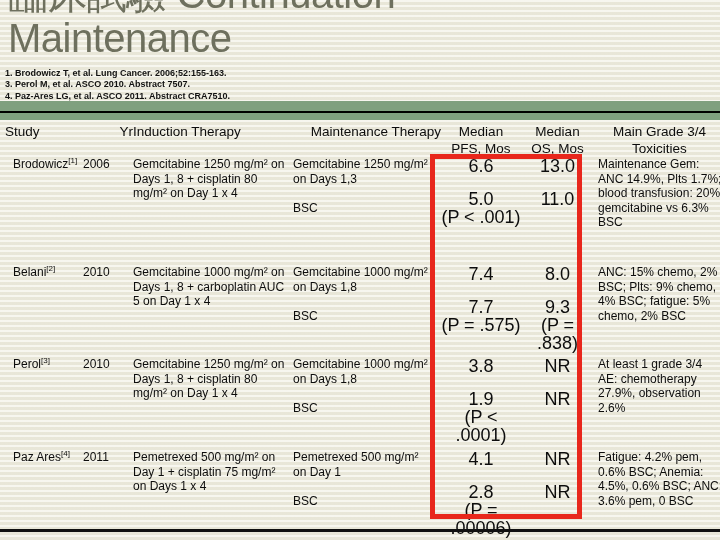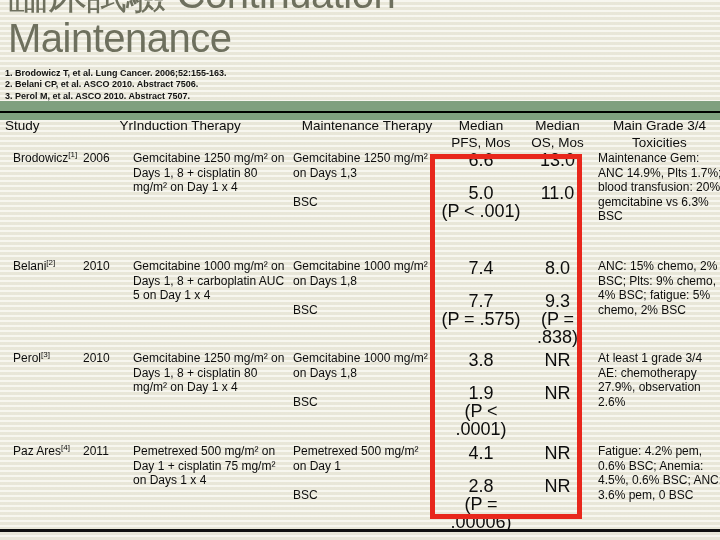--- a/index.html
+++ b/index.html
@@ -100,28 +100,28 @@
   }
   th, td {
     vertical-align: top;
     padding: 0;
     font-weight: normal;
     text-align: left;
   }
   thead th {
     font-size: 13.5px;
     line-height: 17px;
-    padding-top: 4px;
+    padding-top: 10px;
     text-align: center;
     white-space: normal;
   }
   th.col-study   { width: 78px;  text-align: left;  padding-left: 5px; }
   th.col-yr      { width: 50px;  text-align: right;  }
   th.col-ind     { width: 160px; text-align: left;  }
-  th.col-maint   { width: 148px; text-align: center;  }
+  th.col-maint   { width: 148px; text-align: right;  }
   th.col-pfs     { width: 80px;  text-align: center;}
   th.col-os      { width: 73px;  text-align: center;}
   th.col-tox     { width: 131px; text-align: center;}
 
   td.c-study  { padding-left: 13px; font-size: 12px; line-height: 14.5px; }
   td.c-yr     { font-size: 12px; line-height: 14.5px; }
   td.c-ind    { font-size: 12px; line-height: 14.5px; padding-right: 8px; }
   td.c-maint  { font-size: 12px; line-height: 14.5px; padding-right: 8px; }
   td.c-pfs, td.c-os { font-size: 18px; line-height: 18px; text-align: center; }
   td.c-tox    { font-size: 12px; line-height: 14.5px; padding-left: 4px; padding-right: 2px; }
@@ -152,21 +152,20 @@
 
 <div id="slide">
 
   <div id="title-block">
     <span id="title-line1">臨床試驗 Continuation</span>
     <span id="title-line2">Maintenance</span>
   </div>
 
   <div id="references">
     <div>1. Brodowicz T, et al. Lung Cancer. 2006;52:155-163.</div>
-    <div>2. Belani CP, et al. ASCO 2010. Abstract 7506.</div>
     <div>3. Perol M, et al. ASCO 2010. Abstract 7507.</div>
     <div>4. Paz-Ares LG, et al. ASCO 2011. Abstract CRA7510.</div>
   </div>
 
   <div id="green-band"></div>
   <div id="green-rule"></div>
 
   <div id="table">
     <table>
       <thead>

